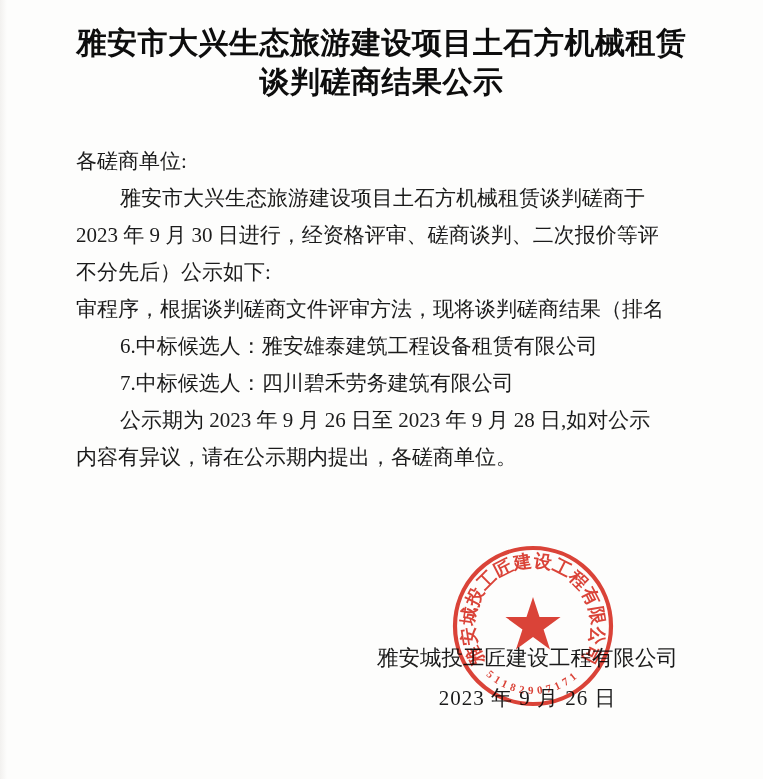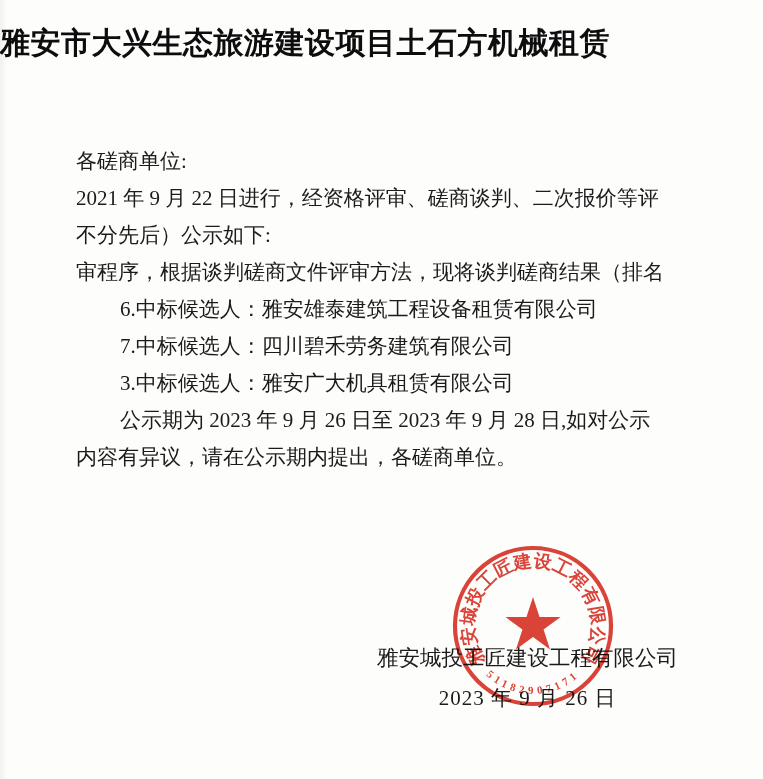--- a/index.html
+++ b/index.html
@@ -7,21 +7,21 @@
     width:763px;height:779px;
     background:#ffffff;
     font-family:"Liberation Serif","DejaVu Serif",serif;
   }
   .page{
     position:relative;width:763px;height:779px;overflow:hidden;
     background:linear-gradient(90deg,#f2f1ef 0px,#fdfdfc 7px,#fdfdfc 100%);
     color:#1b1b1b;
   }
   .title{
-    padding-top:23px;
+    padding-top:23px;text-align:center;
     font-family:"Liberation Sans","DejaVu Sans",sans-serif;
     font-weight:bold;font-size:30px;line-height:39px;color:#0d0d0d;
     letter-spacing:0.5px;
   }
   .content{
     position:absolute;left:76px;top:143px;width:610px;
     font-size:21px;line-height:37px;white-space:nowrap;
   }
   .content .line{height:37px;}
   .content .indent{padding-left:44px;}
@@ -39,30 +39,31 @@
     font-weight:bold;
   }
 </style>
 </head>
 <body>
 
 <div class="page">
 
   <div class="title">
     <div>雅安市大兴生态旅游建设项目土石方机械租赁</div>
+    <div>谈判磋商结果公示</div>
   </div>
 
   <div class="content">
     <div class="line">各磋商单位:</div>
-    <div class="line">2021 年 9 月 22 日进行，经资格评审、磋商谈判、二次报价等评</div>
+    <div class="line indent">雅安市大兴生态旅游建设项目土石方机械租赁谈判磋商于</div>
+    <div class="line">2023 年 9 月 30 日进行，经资格评审、磋商谈判、二次报价等评</div>
     <div class="line">不分先后）公示如下:</div>
     <div class="line">审程序，根据谈判磋商文件评审方法，现将谈判磋商结果（排名</div>
     <div class="line indent">6.中标候选人：雅安雄泰建筑工程设备租赁有限公司</div>
     <div class="line indent">7.中标候选人：四川碧禾劳务建筑有限公司</div>
-    <div class="line indent">3.中标候选人：雅安广大机具租赁有限公司</div>
     <div class="line indent">公示期为 2023 年 9 月 26 日至 2023 年 9 月 28 日,如对公示</div>
     <div class="line">内容有异议，请在公示期内提出，各磋商单位。</div>
   </div>
 
   <div class="sign-block">
     <div class="company">雅安城投工匠建设工程有限公司</div>
     <div class="date">2023 年 9 月 26 日</div>
   </div>
 
   <svg class="seal" viewBox="0 0 168 168" xmlns="http://www.w3.org/2000/svg">

